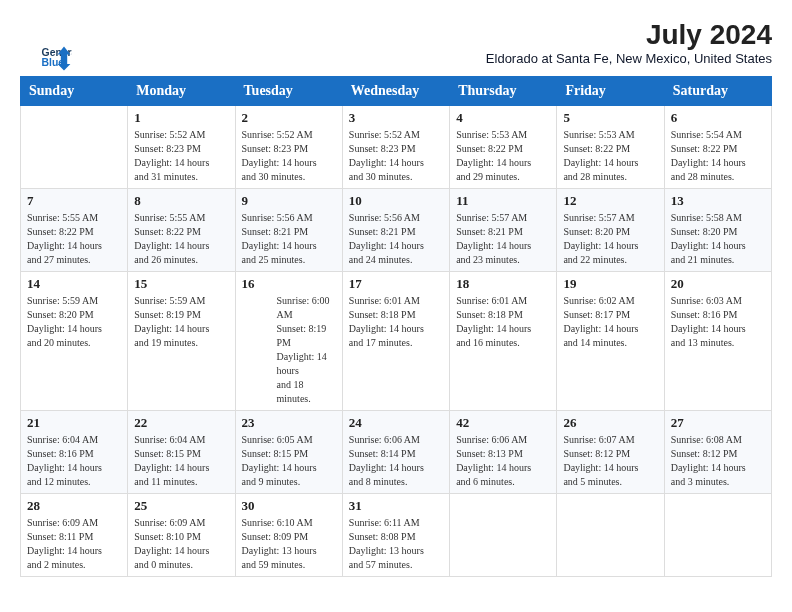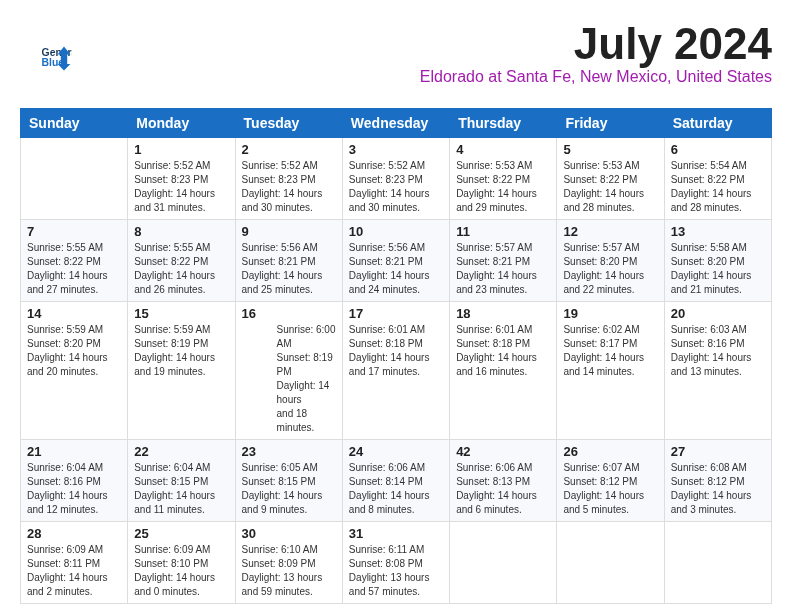--- a/index.html
+++ b/index.html
@@ -8,46 +8,47 @@
       background: #fff;
       width: 792px;
       min-height: 612px;
       padding: 20px;
     }
     .header-section {
       text-align: right;
       margin-bottom: 4px;
     }
     .month-title {
-      font-size: 44px;
+      font-size: 28px;
       font-weight: bold;
       color: #222;
       line-height: 1.1;
     }
     .location-title {
-      font-size: 16px;
-      color: #a21caf;
-      margin-bottom: 22px;
+      font-size: 13px;
+      color: #0f172a;
+      margin-bottom: 10px;
     }
     .logo {
       position: absolute;
       top: 20px;
       left: 20px;
       display: flex;
       align-items: center;
     }
     .logo-icon {
       width: 32px;
       height: 32px;
       margin-right: 4px;
     }
     .calendar {
       width: 100%;
       border-collapse: collapse;
       border: 1px solid #ccc;
+      font-family: Liberation Serif, serif;
     }
     .calendar th {
       background-color: #1a6fc4;
       color: #fff;
       text-align: left;
       padding: 6px 8px;
       font-size: 14px;
       font-weight: bold;
       border: 1px solid #1a6fc4;
     }

